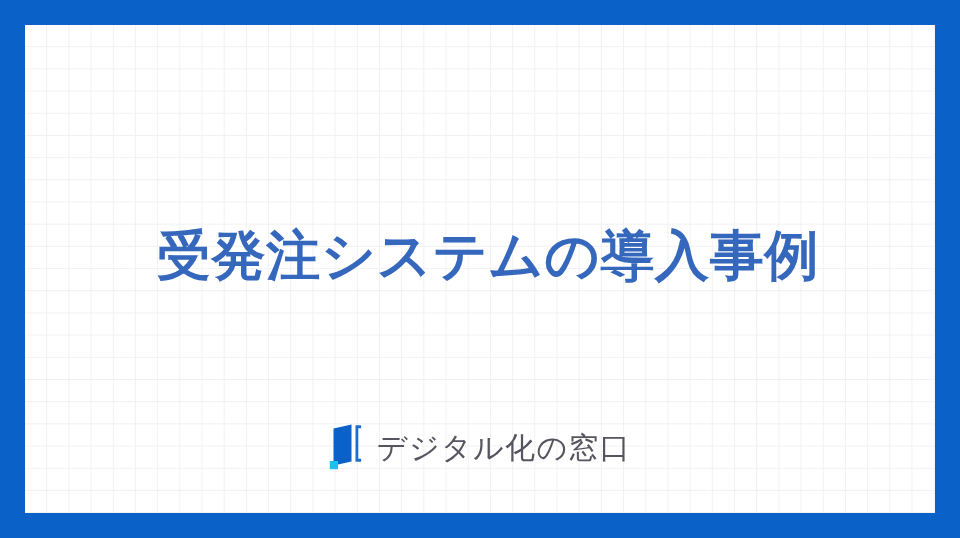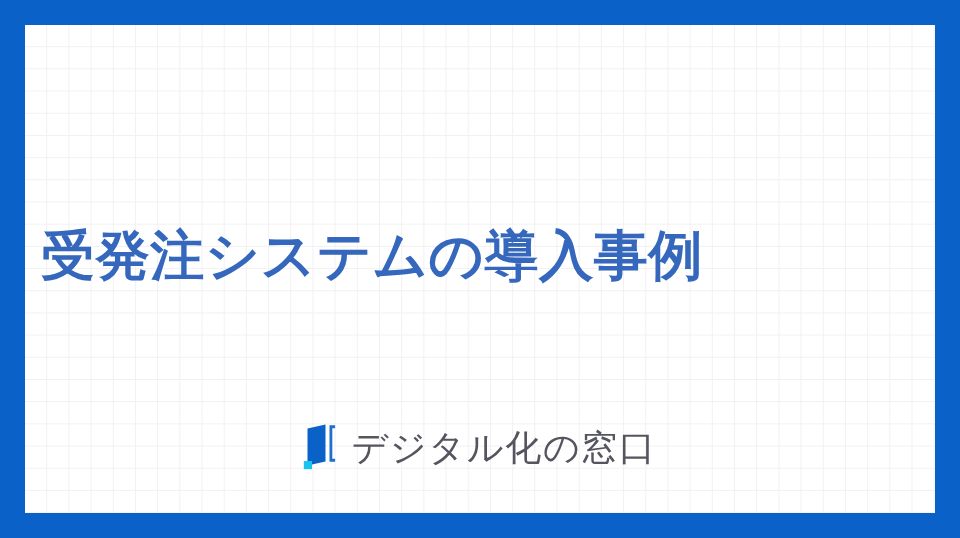--- a/index.html
+++ b/index.html
@@ -39,21 +39,21 @@
     background-position: -1px -1px;
     overflow: hidden;
   }
 
   
   #title-block {
     position: absolute;
     left: 0;
     right: 0;
     top: 203px;
-    text-align: left;
+    text-align: center;
     padding-left: 16px;
   }
   #slide-title {
     margin: 0;
     font-size: 54px;
     line-height: 1.0;
     font-weight: 700;
     letter-spacing: 0.012em;
     color: #3568bd;
     white-space: nowrap;
@@ -74,21 +74,21 @@
   #logo-mark {
     position: relative;
     width: 34px;
     height: 47px;
     flex: 0 0 auto;
     display: block;
   }
   #logo-mark svg { display: block; }
 
   #logo-wordmark {
-    font-size: 36px;
+    font-size: 30px;
     line-height: 1;
     font-weight: 500;
     color: #55555f;
     letter-spacing: 0.045em;
     white-space: nowrap;
     position: relative;
     top: 1px;
   }
 </style>
 </head>

